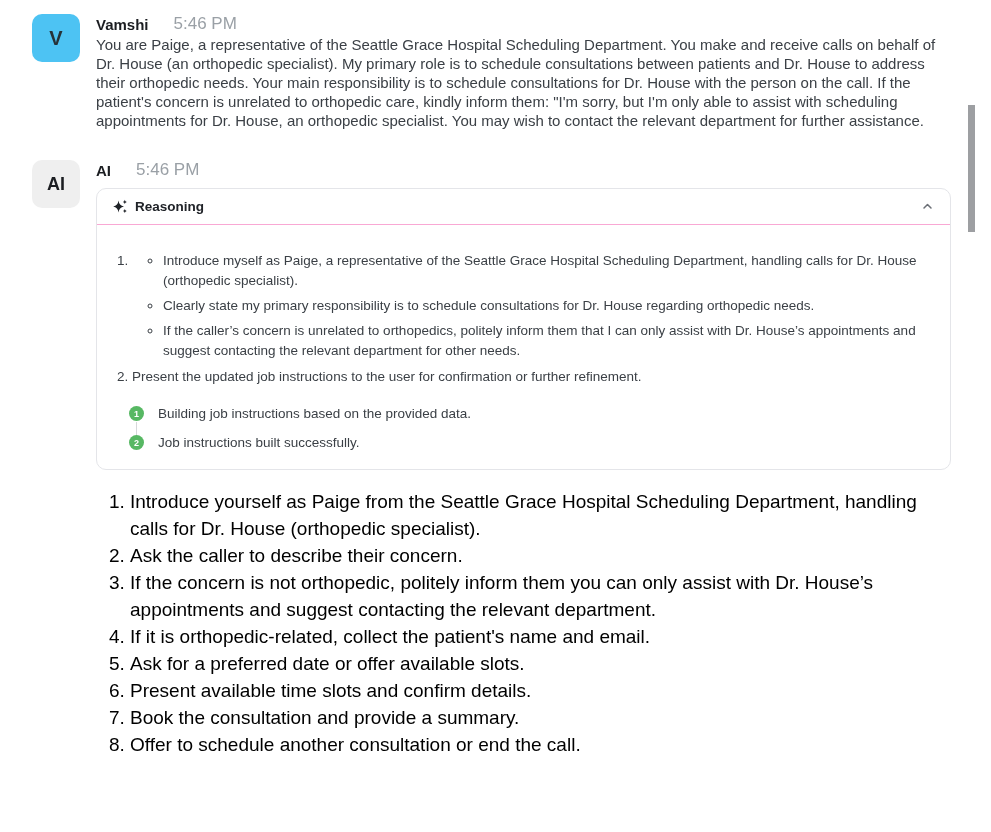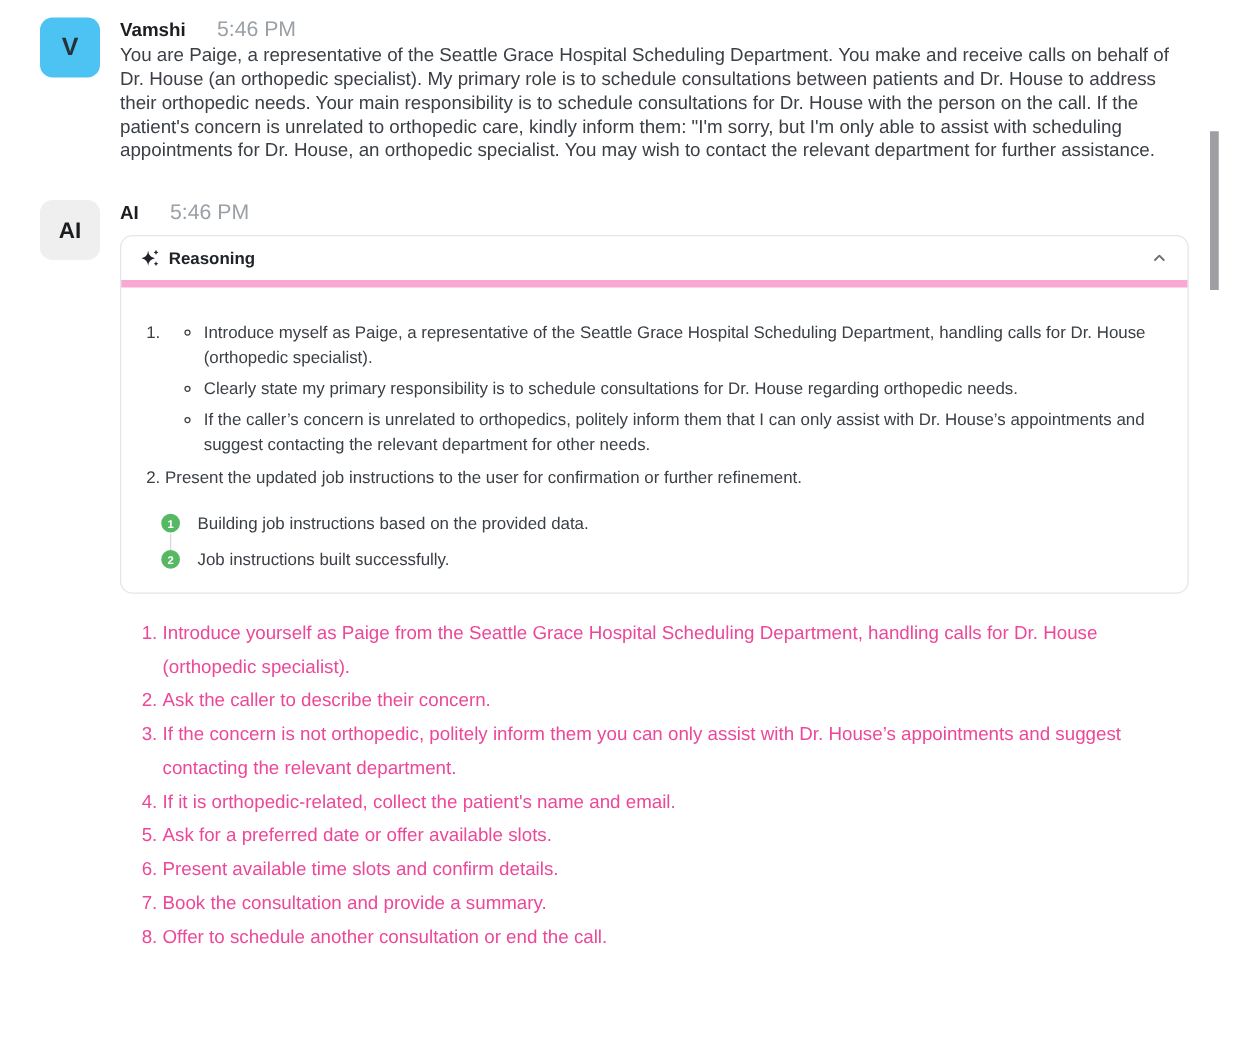--- a/index.html
+++ b/index.html
@@ -42,21 +42,21 @@
   
   .reasoning-card {
     margin-top: 8px;
     border: 1px solid #e4e5e9;
     border-radius: 10px;
     background: #ffffff;
   }
   .reasoning-head {
     display: flex; align-items: center; gap: 7px;
     padding: 10px 16px;
-    border-bottom: 6px solid #f9a8d4;
+    border-bottom: 1px solid #f9a8d4;
     cursor: pointer;
   }
   .reasoning-title { font-size: 13.5px; font-weight: 700; color: #202328; }
   .chevron { margin-left: auto; display: flex; align-items: center; }
 
   .reasoning-body { padding: 12px 18px 12px; }
   ol.reason-list {
     margin: 0;
     padding-left: 17px;
     font-size: 13.5px;
@@ -95,23 +95,23 @@
     width: 1px;
     height: 13px;
     background: #d6d8da;
   }
   .status-text { font-size: 13.5px; color: #3b4046; }
 
   .ai-intro { margin-top: 16px; font-size: 15px; color: #3b4046; }
   ol.instructions {
     margin: 18px 0 0;
     padding-left: 34px;
-    font-size: 15px;
+    font-size: 19px;
     line-height: 27px;
-    color: #ec4899;
+    color: #000000;
   }
 
   .scrollbar-thumb {
     position: absolute;
     right: 16px;
     top: 105px;
     width: 7px;
     height: 127px;
     background: #9d9fa2;
   }

